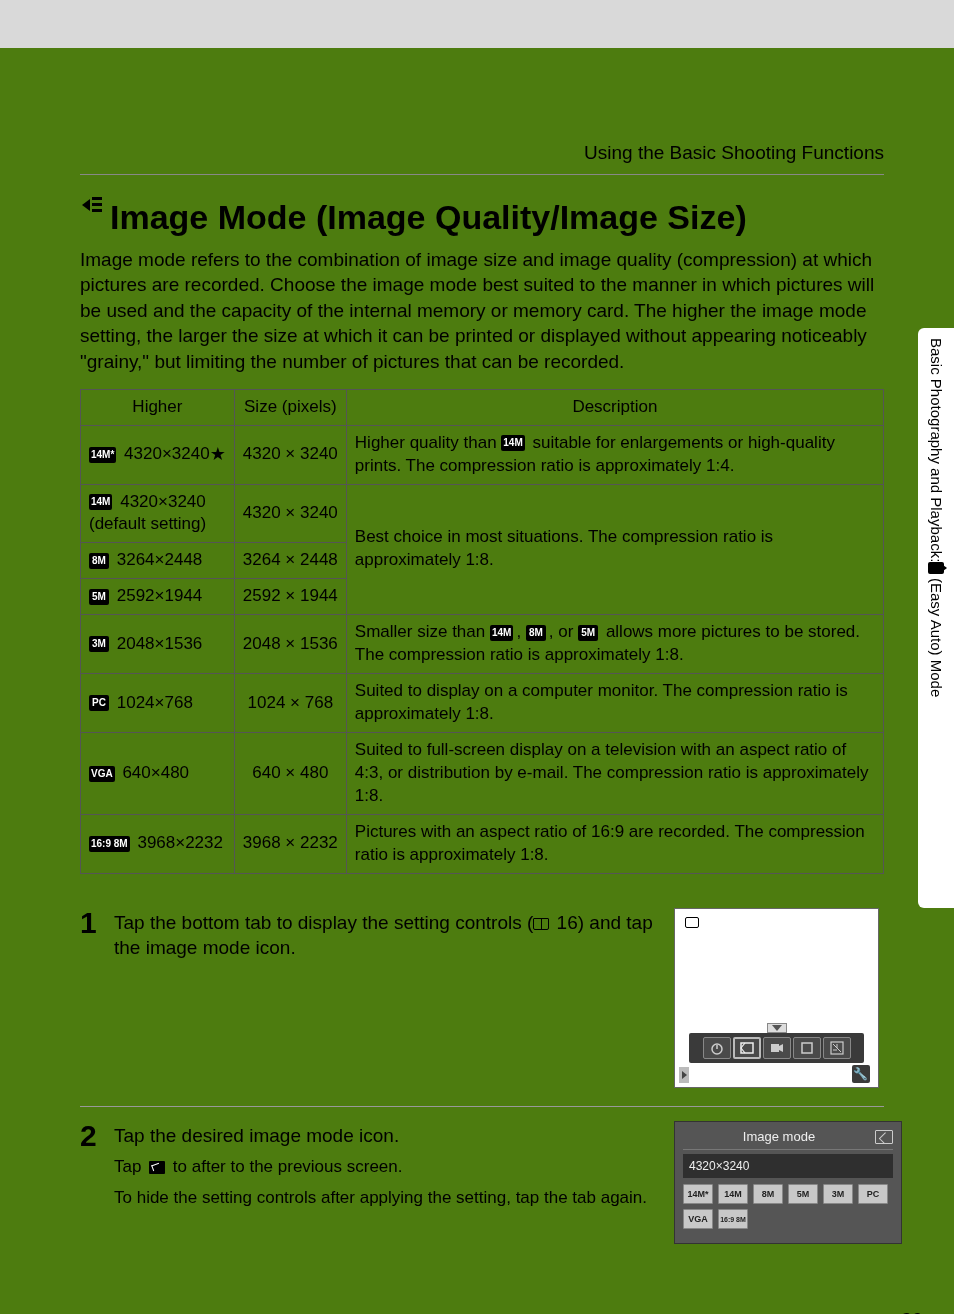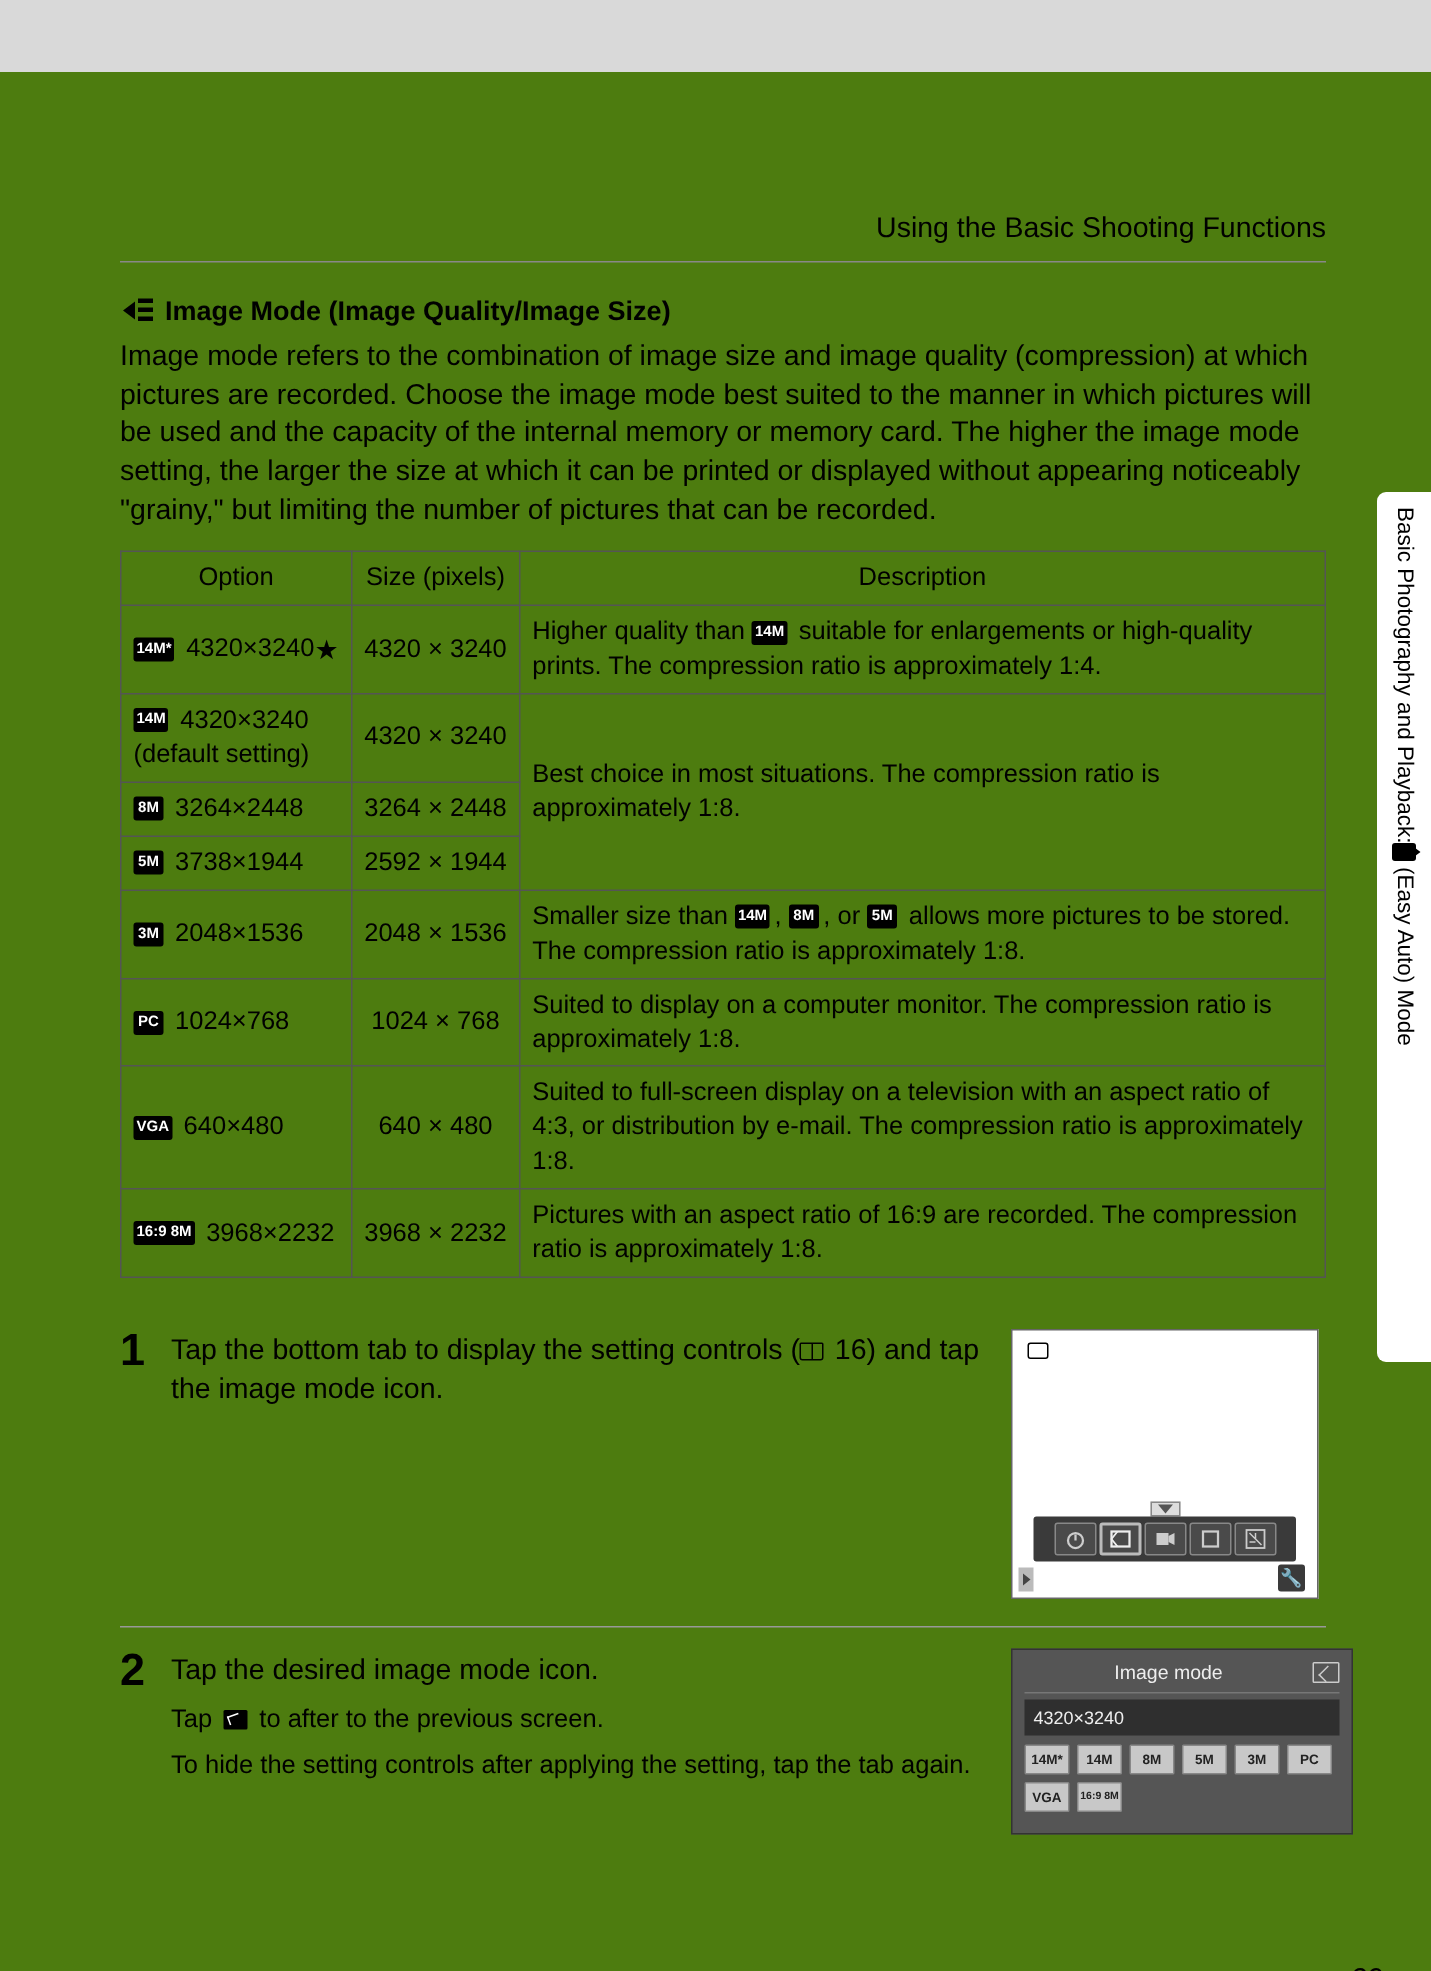--- a/index.html
+++ b/index.html
@@ -47,24 +47,24 @@
     border-left:4px solid #000;
   }
   .header-chapter {
     text-align: right;
     font-size: 19px;
     margin-bottom: 20px;
     padding-bottom: 8px;
     border-bottom: 1px solid #888;
   }
   h1 {
-    font-size: 18px;
+    font-size: 34px;
     font-weight: 700;
     margin: 10px 0 6px 0;
-    display:flex;align-items:center;gap:8px;
+    display:flex;gap:8px;
   }
   .qual-icon {
     display:inline-block;width:22px;height:20px;
     position:relative;
   }
   .qual-icon::before{
     content:"";position:absolute;left:2px;top:4px;
     border-top:6px solid transparent;border-bottom:6px solid transparent;
     border-right:8px solid #000;
   }
@@ -176,42 +176,42 @@
   <h1>
     <span class="qual-icon"></span>
     <span>Image Mode (Image Quality/Image Size)</span>
   </h1>
 
   <div class="intro">Image mode refers to the combination of image size and image quality (compression) at which pictures are recorded. Choose the image mode best suited to the manner in which pictures will be used and the capacity of the internal memory or memory card. The higher the image mode setting, the larger the size at which it can be printed or displayed without appearing noticeably "grainy," but limiting the number of pictures that can be recorded.</div>
 
   <table>
     <thead>
       <tr>
-        <th>Option</th>
+        <th>Higher</th>
         <th>Size (pixels)</th>
         <th>Description</th>
       </tr>
     </thead>
     <tbody>
       <tr>
         <td class="opt"><span class="badge">14M*</span> <span>4320×3240</span><span class="star">★</span></td>
         <td class="size">4320 × 3240</td>
         <td><span>Higher quality than </span><span class="badge">14M</span><span> suitable for enlargements or high-quality prints. The compression ratio is approximately 1:4.</span></td>
       </tr>
       <tr>
         <td class="opt"><span class="badge">14M</span> <span>4320×3240</span><br><span>(default setting)</span></td>
         <td class="size">4320 × 3240</td>
         <td rowspan="3">Best choice in most situations. The compression ratio is approximately 1:8.</td>
       </tr>
       <tr>
         <td class="opt"><span class="badge">8M</span> <span>3264×2448</span></td>
         <td class="size">3264 × 2448</td>
       </tr>
       <tr>
-        <td class="opt"><span class="badge">5M</span> <span>3738×1944</span></td>
+        <td class="opt"><span class="badge">5M</span> <span>2592×1944</span></td>
         <td class="size">2592 × 1944</td>
       </tr>
       <tr>
         <td class="opt"><span class="badge">3M</span> <span>2048×1536</span></td>
         <td class="size">2048 × 1536</td>
         <td><span>Smaller size than </span><span class="badge">14M</span>, <span class="badge">8M</span>, or <span class="badge">5M</span><span> allows more pictures to be stored. The compression ratio is approximately 1:8.</span></td>
       </tr>
       <tr>
         <td class="opt"><span class="badge">PC</span> <span>1024×768</span></td>
         <td class="size">1024 × 768</td>

